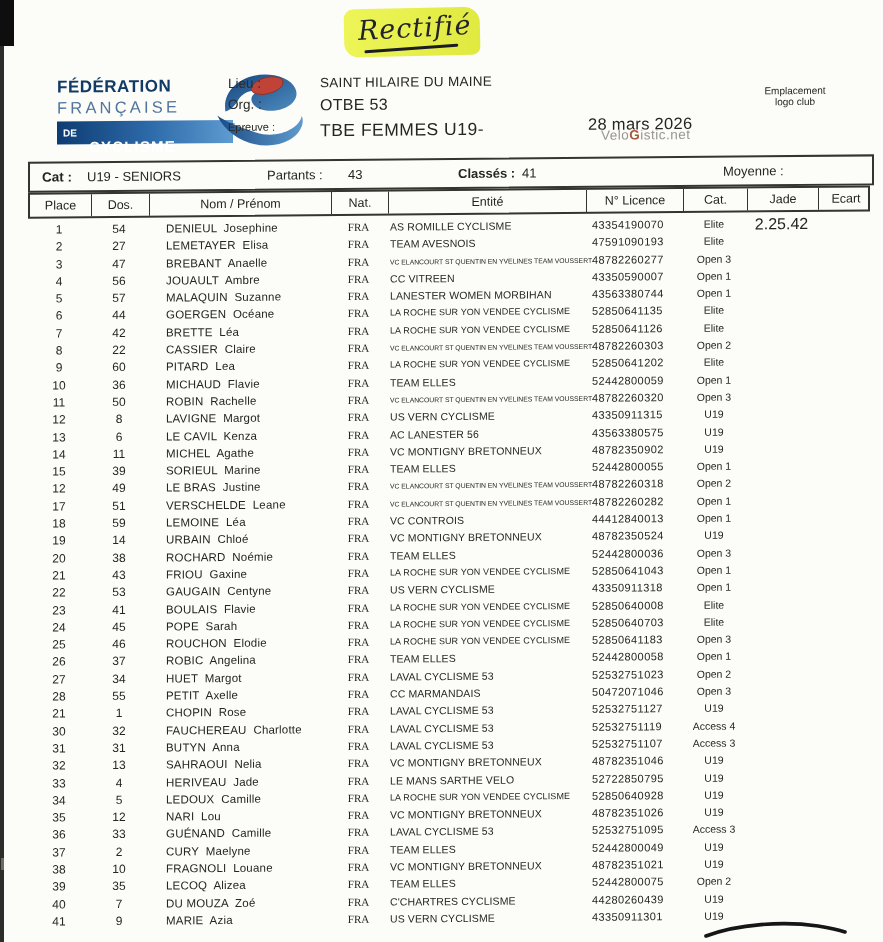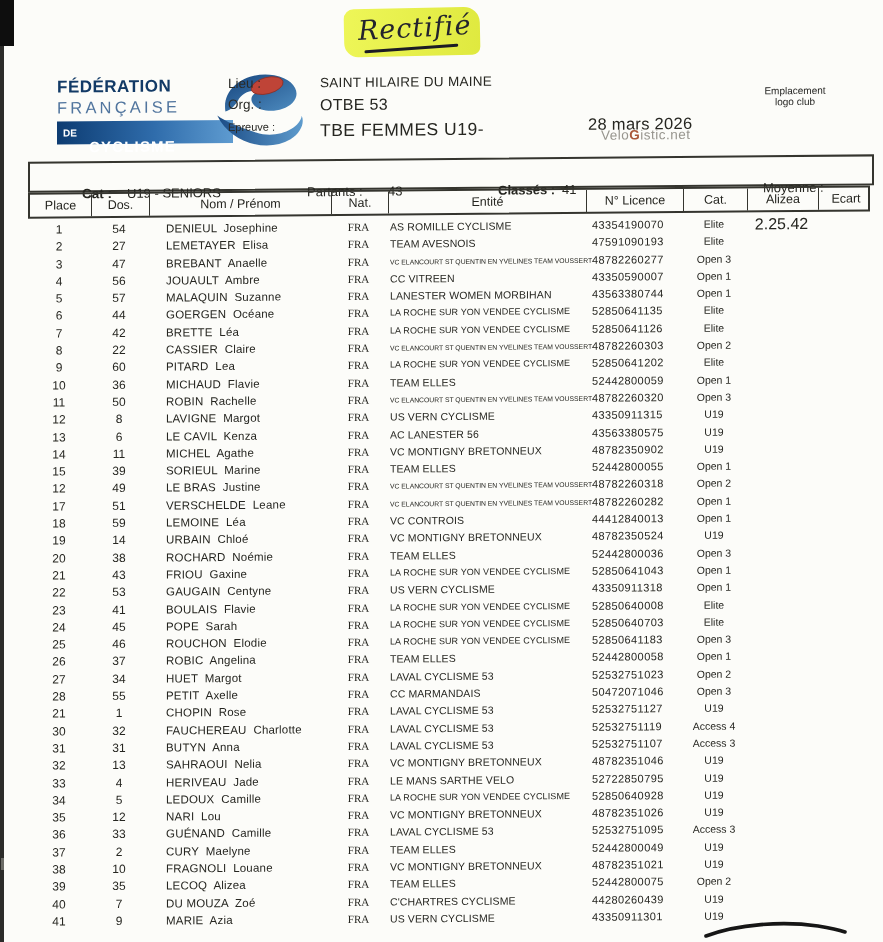--- a/index.html
+++ b/index.html
@@ -56,21 +56,21 @@
   .date{position:absolute;left:588px;top:84px;font-size:16.5px;letter-spacing:0.3px;margin-top:36px;}
   .emplacement{position:absolute;left:749px;top:92px;width:92px;text-align:center;
     font-size:10px;font-weight:normal;line-height:11px;color:#1f1f1d;}
   .velogistic{position:absolute;left:601px;top:133px;font-size:13.5px;
     color:#98968f;letter-spacing:0.5px;text-align:center;}
   .velogistic .g{color:#a9583a;font-weight:bold;}
 
   
   .infobar{position:absolute;left:28px;top:162px;width:842px;height:27px;
     border:2px solid #35352f;background:transparent;font-size:13px;}
-  .infobar span{position:absolute;top:23px;white-space:nowrap;margin-left:40px;}
+  .infobar span{position:absolute;top:6px;white-space:nowrap;}
   .ib-cat-label{left:12px;font-weight:bold;font-size:13.5px;}
   .ib-cat-value{left:57px;}
   .ib-partants-label{left:237px;}
   .ib-partants-value{left:318px;}
   .ib-classes-label{left:428px;font-weight:bold;}
   .ib-classes-value{left:492px;}
   .ib-moyenne-label{left:693px;}
   .ib-moyenne-value{left:762px;}
 
   
@@ -171,21 +171,21 @@
     </div>
 
     <div class="thead grid">
         <div class="hcell">Place</div>
         <div class="hcell">Dos.</div>
         <div class="hcell">Nom / Prénom</div>
         <div class="hcell">Nat.</div>
         <div class="hcell">Entité</div>
         <div class="hcell">N° Licence</div>
         <div class="hcell">Cat.</div>
-        <div class="hcell">Alizea</div>
+        <div class="hcell">Jade</div>
         <div class="hcell">Ecart</div>
       </div>
     <div class="tbody">
         <div class="trow grid">
           <span class="c-place">1</span>
           <span class="c-dos">54</span>
           <span class="c-nom">DENIEUL  Josephine</span>
           <span class="c-nat">FRA</span>
           <span class="c-entite">AS ROMILLE CYCLISME</span>
           <span class="c-licence">43354190070</span>

